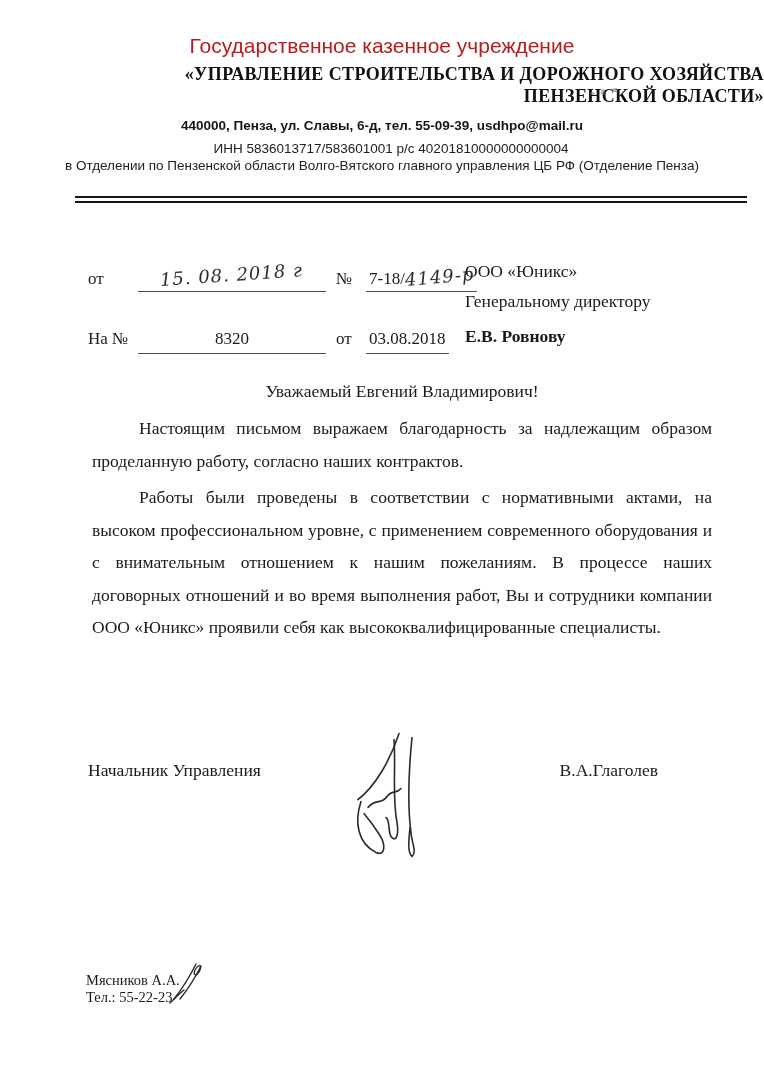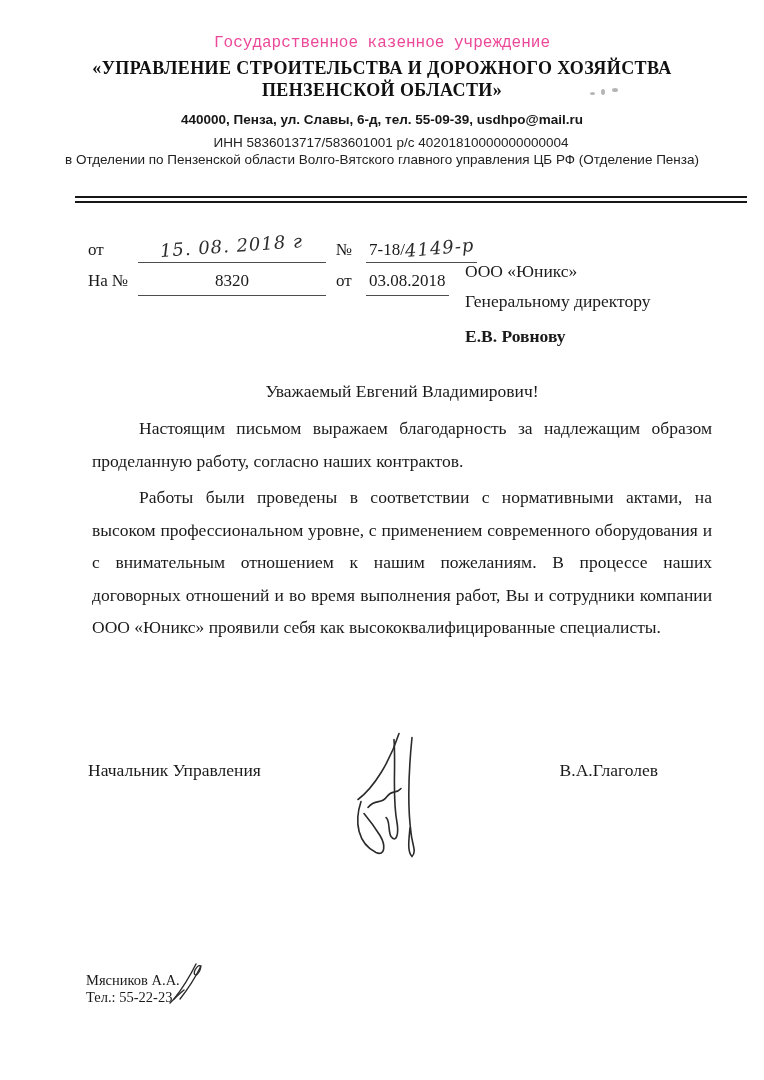--- a/index.html
+++ b/index.html
@@ -14,30 +14,31 @@
   }
 
   
   .letterhead {
     position: absolute;
     top: 34px; left: 0;
     width: 100%;
     text-align: center;
   }
   .org-type {
-    font-family: Liberation Mono, monospace;
-    font-size: 16px;
-    color: #ec4899;
+    font-family: Liberation Sans, sans-serif;
+    font-size: 21px;
+    color: #b91c1c;
   }
   .org-name {
     font-size: 18px;
     font-weight: bold;
     line-height: 22px;
     letter-spacing: 0.4px;
     color: #101010;
+    text-align: right;
   }
   .org-name.first { margin-top: 5px; }
   .address {
     margin-top: 11px;
     font-family: "Liberation Sans", sans-serif;
     font-weight: bold;
     font-size: 13.5px;
     color: #161616;
   }
   .fin-line {
@@ -74,20 +75,21 @@
   .ref-block {
     position: absolute;
     left: 88px; top: 238px;
     width: 380px;
     font-size: 17px;
   }
   .ref-row {
     display: flex;
     align-items: baseline;
     height: 33px;
+    margin-top: 29px;
   }
   .ref-lbl { flex: 0 0 50px; }
   .ref-lbl2 { flex: 0 0 30px; margin-left: 10px; }
   .ref-blank {
     flex: 0 0 188px;
     border-bottom: 1.4px solid #4d4d4d;
     text-align: center;
     height: 24px;
   }
   .ref-field {

